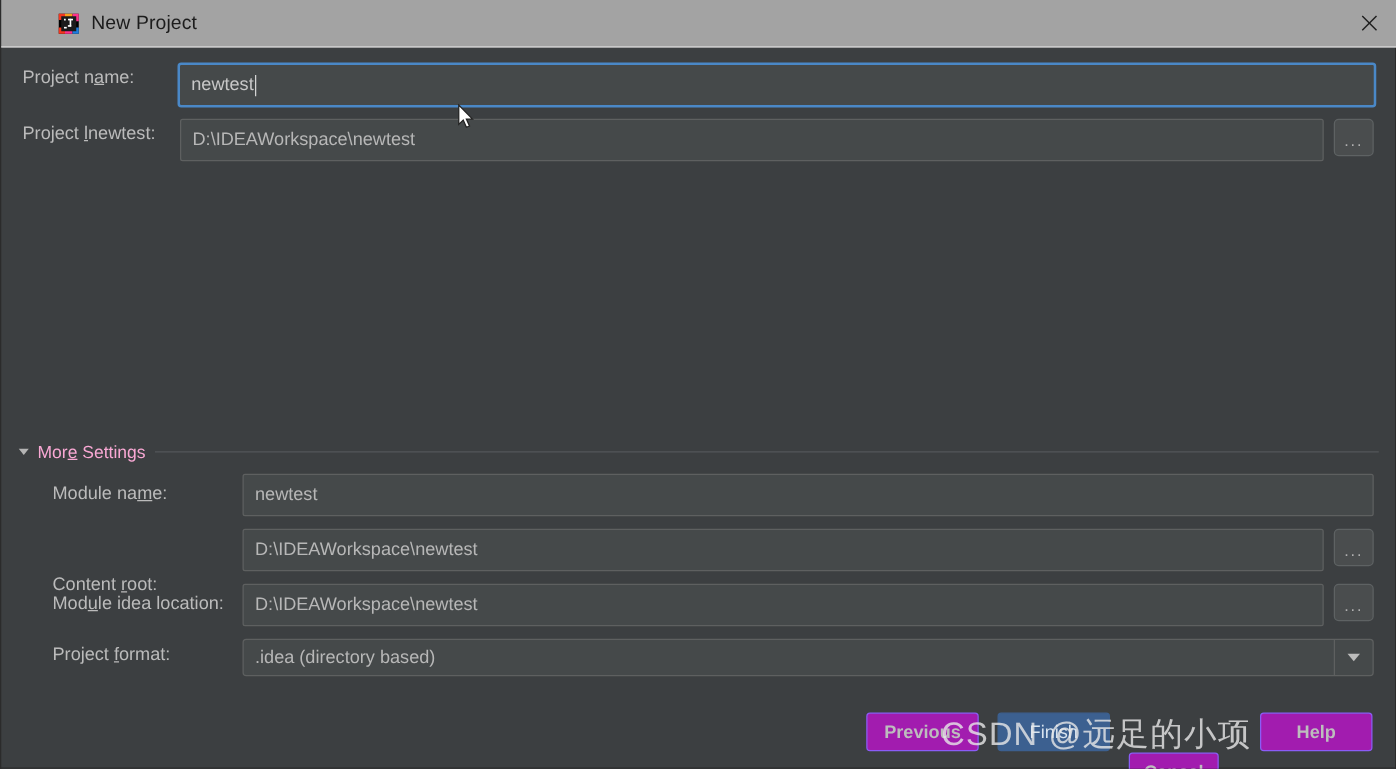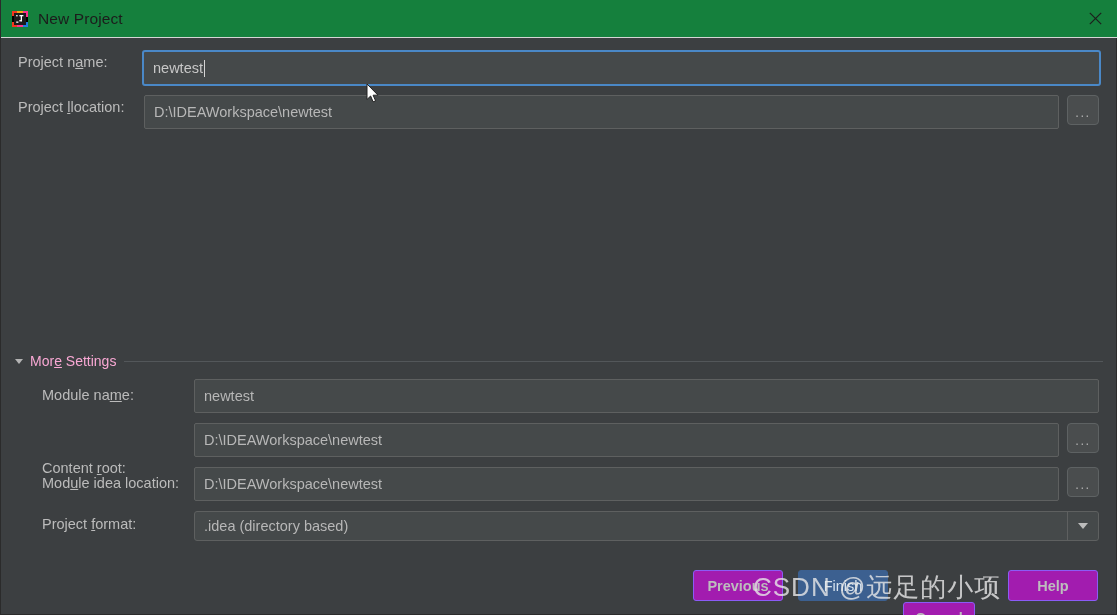--- a/index.html
+++ b/index.html
@@ -25,25 +25,26 @@
     border-right: 1px solid #2b2b2b;
     border-bottom: 1px solid #2b2b2b;
   }
 
   
   .titlebar {
     position: absolute;
     left: 0; top: 0;
     width: 1117px;
     height: 38px;
-    background: #15803d;
+    background: #a3a3a3;
     border-bottom: 1px solid #d6d6d6;
     box-sizing: border-box;
     display: flex;
     align-items: center;
+    padding-left: 35px;
   }
   .title-icon {
     width: 18px;
     height: 18px;
     margin-left: 10px;
     margin-right: 9px;
     position: relative;
     flex: 0 0 auto;
   }
   .title-text {
@@ -268,21 +269,21 @@
 
   <div class="row" style="left:17px; top:54px;">
     <span class="lbl"><span>Project n</span><u>a</u><span>me:</span></span>
   </div>
   <div class="field focused" style="position:absolute; left:141px; top:50px; width:959px; height:33px;">
     <span>newtest</span>
       <span class="caret"></span>
   </div>
 
   <div class="row" style="left:17px; top:99px;">
-    <span class="lbl"><span>Project </span><u>l</u><span>location:</span></span>
+    <span class="lbl"><span>Project </span><u>l</u><span>newtest:</span></span>
   </div>
   <div class="field" style="position:absolute; left:143px; top:95px; width:915px; height:30px;">
     <span>D:\IDEAWorkspace\newtest</span>
   </div>
   <div class="browse-btn" style="position:absolute; left:1066px; top:95px;">
     <span class="dots">...</span>
   </div>
 
   <div class="more-settings">
     <span class="tri-down"></span>

